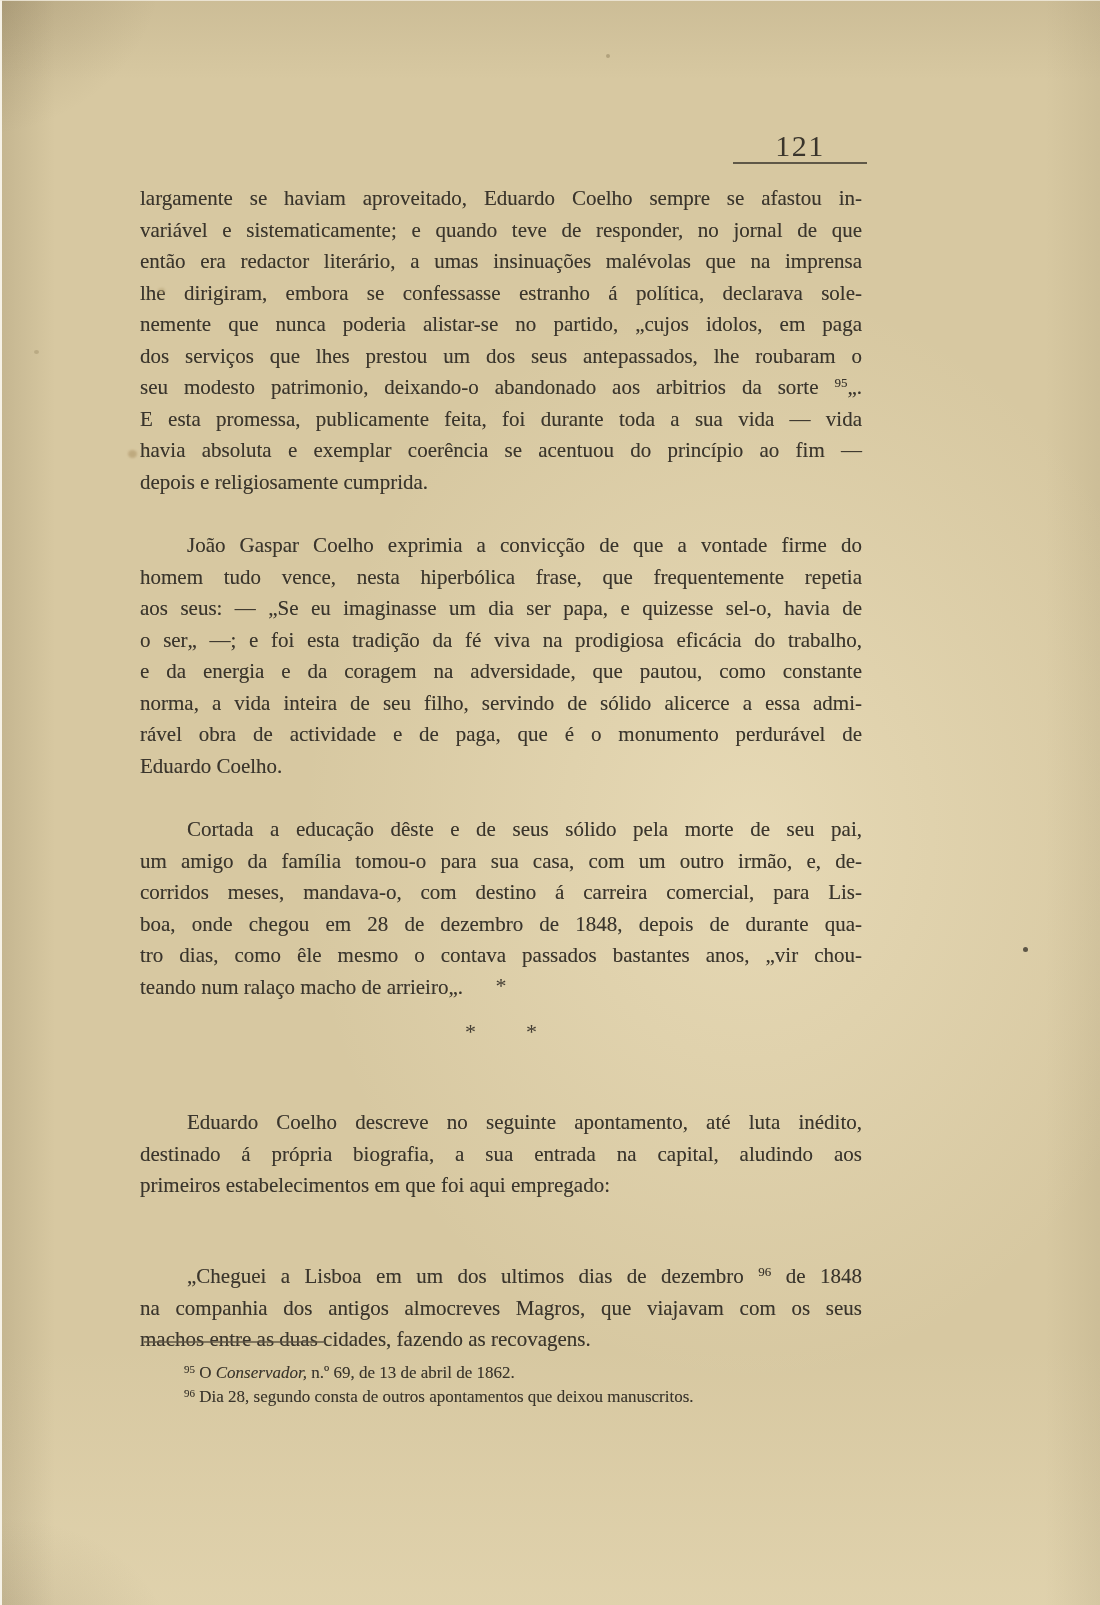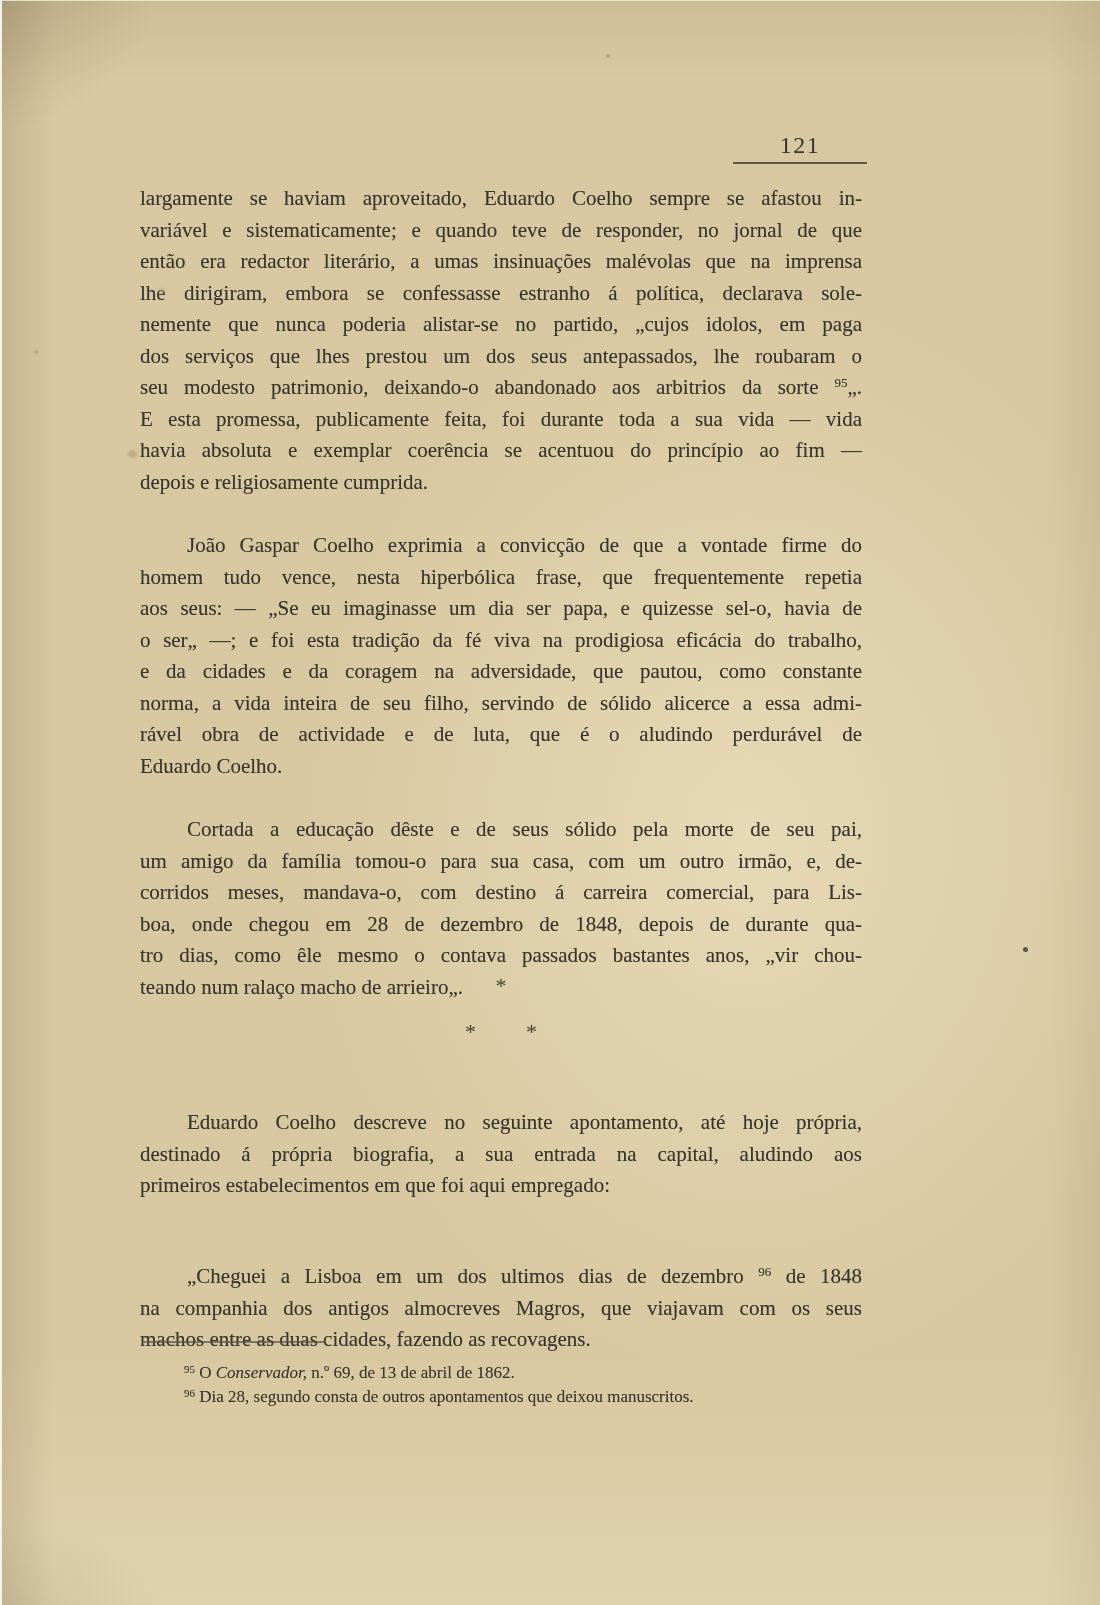--- a/index.html
+++ b/index.html
@@ -19,21 +19,21 @@
       linear-gradient(90deg, rgba(100,85,55,0.16), rgba(100,85,55,0) 5%),
       linear-gradient(270deg, rgba(100,85,55,0.09), rgba(100,85,55,0) 5%),
       linear-gradient(180deg, rgba(110,92,60,0.10), rgba(110,92,60,0) 5%),
       linear-gradient(0deg, rgba(240,228,194,0.35), rgba(240,228,194,0) 16%);
   }
   .edge-left{position:absolute;left:0;top:0;width:2px;height:100%;background:#f6f2e7;}
   .edge-top{position:absolute;left:0;top:0;width:100%;height:1px;background:#efe9da;opacity:.85;}
 
   #page-number-box{
     position:absolute;left:733px;top:133px;width:134px;
-    text-align:center;font-size:24px;line-height:25px;letter-spacing:1.5px;
+    text-align:center;font-size:30px;line-height:25px;letter-spacing:1.5px;
     padding-bottom:4px;border-bottom:2px solid rgba(62,56,46,0.78);
   }
 
   .textblock{
     position:absolute;left:140px;width:722px;
     font-size:21px;line-height:31.5px;
     text-shadow:0 0 0.6px rgba(58,53,44,0.40);
   }
   #text-block-main{top:183px;}
   #text-block-intro{top:1075px;}
@@ -89,41 +89,41 @@
     <div class="line">nemente que nunca poderia alistar-se no partido, „cujos idolos, em paga</div>
     <div class="line">dos serviços que lhes prestou um dos seus antepassados, lhe roubaram o</div>
     <div class="line">seu modesto patrimonio, deixando-o abandonado aos arbitrios da sorte <span class="sup">95</span>„.</div>
     <div class="line">E esta promessa, publicamente feita, foi durante toda a sua vida — vida</div>
     <div class="line">havia absoluta e exemplar coerência se acentuou do princípio ao fim —</div>
     <div class="line last">depois e religiosamente cumprida.</div>
     <div class="line indent">João Gaspar Coelho exprimia a convicção de que a vontade firme do</div>
     <div class="line">homem tudo vence, nesta hiperbólica frase, que frequentemente repetia</div>
     <div class="line">aos seus: — „Se eu imaginasse um dia ser papa, e quizesse sel-o, havia de</div>
     <div class="line">o ser„ —; e foi esta tradição da fé viva na prodigiosa eficácia do trabalho,</div>
-    <div class="line">e da cidades e da coragem na adversidade, que pautou, como constante</div>
+    <div class="line">e da energia e da coragem na adversidade, que pautou, como constante</div>
     <div class="line">norma, a vida inteira de seu filho, servindo de sólido alicerce a essa admi-</div>
-    <div class="line">rável obra de actividade e de luta, que é o aludindo perdurável de</div>
+    <div class="line">rável obra de actividade e de paga, que é o monumento perdurável de</div>
     <div class="line last">Eduardo Coelho.</div>
     <div class="line indent">Cortada a educação dêste e de seus sólido pela morte de seu pai,</div>
     <div class="line">um amigo da família tomou-o para sua casa, com um outro irmão, e, de-</div>
     <div class="line">corridos meses, mandava-o, com destino á carreira comercial, para Lis-</div>
     <div class="line">boa, onde chegou em 28 de dezembro de 1848, depois de durante qua-</div>
     <div class="line">tro dias, como êle mesmo o contava passados bastantes anos, „vir chou-</div>
     <div class="line last">teando num ralaço macho de arrieiro„.</div>
   </div>
 
 <div id="asterism">
   <div class="ast-top">*</div>
   <div class="ast-row">
     <span>*</span><span>*</span>
   </div>
 </div>
 
 <div id="text-block-intro" class="textblock">
-    <div class="line indent">Eduardo Coelho descreve no seguinte apontamento, até hoje própria,</div>
+    <div class="line indent">Eduardo Coelho descreve no seguinte apontamento, até luta inédito,</div>
     <div class="line">destinado á própria biografia, a sua entrada na capital, aludindo aos</div>
     <div class="line last">primeiros estabelecimentos em que foi aqui empregado:</div>
   </div>
 <div id="text-block-quote" class="textblock">
     <div class="line indent">„Cheguei a Lisboa em um dos ultimos dias de dezembro <span class="sup">96</span> de 1848</div>
     <div class="line">na companhia dos antigos almocreves Magros, que viajavam com os seus</div>
     <div class="line last">machos entre as duas cidades, fazendo as recovagens.</div>
   </div>
 
 <div id="footnote-rule"></div>

